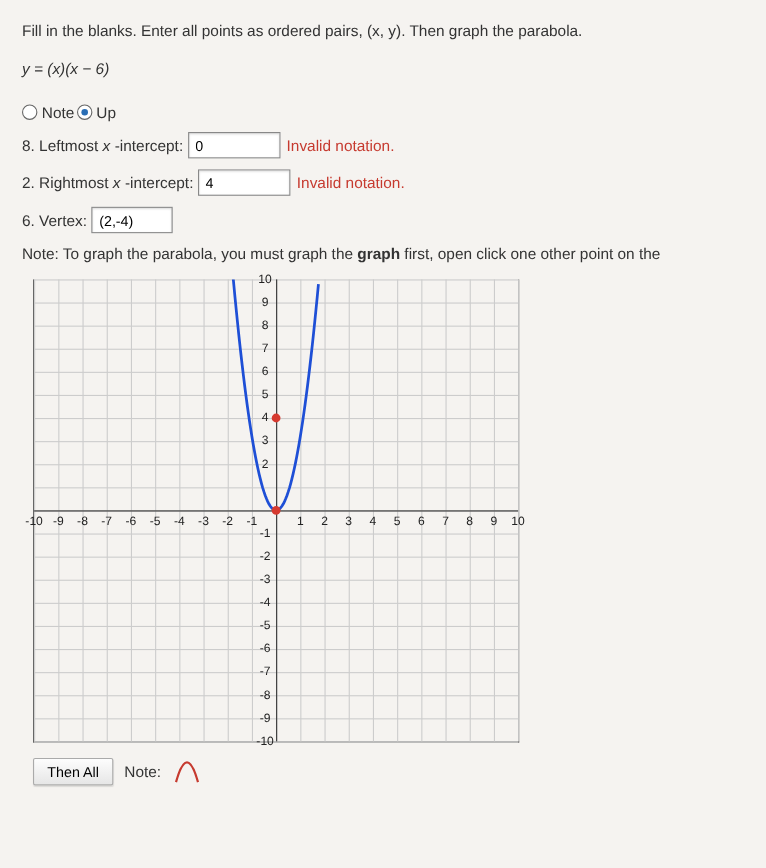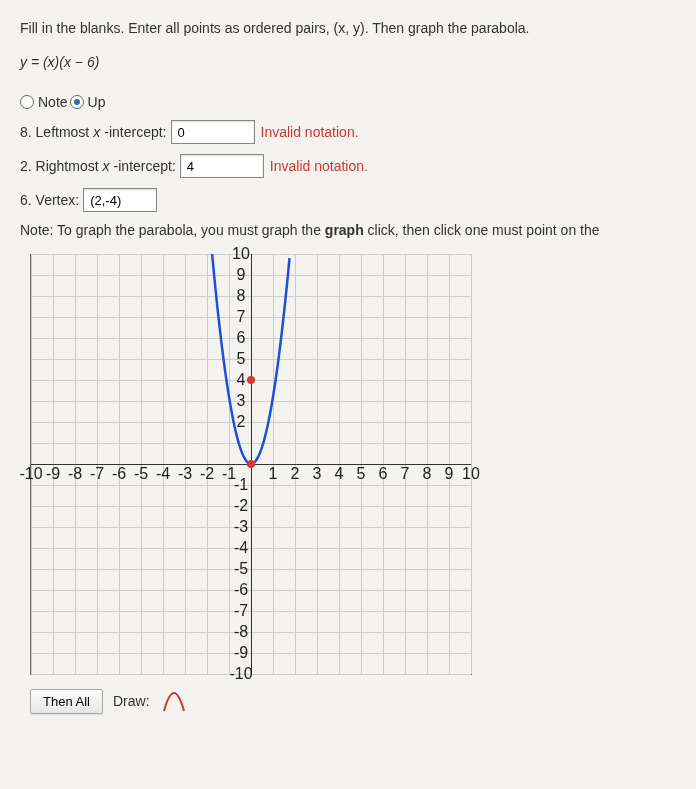--- a/index.html
+++ b/index.html
@@ -90,21 +90,21 @@
   .grid-line.v { width: 1px; height: 100%; top: 0; }
   .grid-line.h { height: 1px; width: 100%; left: 0; }
   .axis-line {
     position: absolute;
     background: #333;
   }
   .axis-line.v { width: 1px; height: 100%; top: 0; }
   .axis-line.h { height: 1px; width: 100%; left: 0; }
   .tick-label {
     position: absolute;
-    font-size: 16px;
+    font-size: 11px;
     color: #222;
     transform: translate(-50%, -50%);
   }
   .parabola {
     stroke: #1e4fd6;
     stroke-width: 2.5;
     fill: none;
   }
   .point-dot {
     fill: #d63a2f;
@@ -173,21 +173,21 @@
   <input type="text" class="input-intercept" value="4" style="">
   <span class="error-msg">Invalid notation.</span>
 </div>
 
 <div class="question-line">
   <span>6. Vertex:</span>
   <input type="text" class="input-vertex" value="(2,-4)" style="">
 </div>
 
 <div class="note">
-  <span>Note: To graph the parabola, you must graph the </span><b>graph </b><span class="cursor-mark">click</span><span>, then click one must point on the</span>
+  <span>Note: To graph the parabola, you must graph the </span><b>graph </b><span class="cursor-mark">first</span><span>, open click one other point on the</span>
 </div>
 
 <div class="graph-container" id="graph">
   <div class="grid-line v" style="left: 0px;"></div>
     <div class="grid-line v" style="left: 22px;"></div>
     <div class="grid-line v" style="left: 44px;"></div>
     <div class="grid-line v" style="left: 66px;"></div>
     <div class="grid-line v" style="left: 88px;"></div>
     <div class="grid-line v" style="left: 110px;"></div>
     <div class="grid-line v" style="left: 132px;"></div>
@@ -269,19 +269,19 @@
     <div class="tick-label" style="left: 210px; top: 105px;">5</div>
     <div class="tick-label" style="left: 210px; top: 84px;">6</div>
     <div class="tick-label" style="left: 210px; top: 63px;">7</div>
     <div class="tick-label" style="left: 210px; top: 42px;">8</div>
     <div class="tick-label" style="left: 210px; top: 21px;">9</div>
     <div class="tick-label" style="left: 210px; top: 0px;">10</div>
   </div>
 
 <div class="toolbar">
   <button class="btn">Then All</button>
-  <span>Draw:</span>
+  <span>Note:</span>
   <span class="draw-icon">
     <svg width="28" height="28" viewBox="0 0 28 28">
       <path d="M 4 24 Q 14 -12 24 24" stroke="#c63a2f" stroke-width="2" fill="none"></path>
     </svg>
   </span>
 </div>
 
 </body></html>

